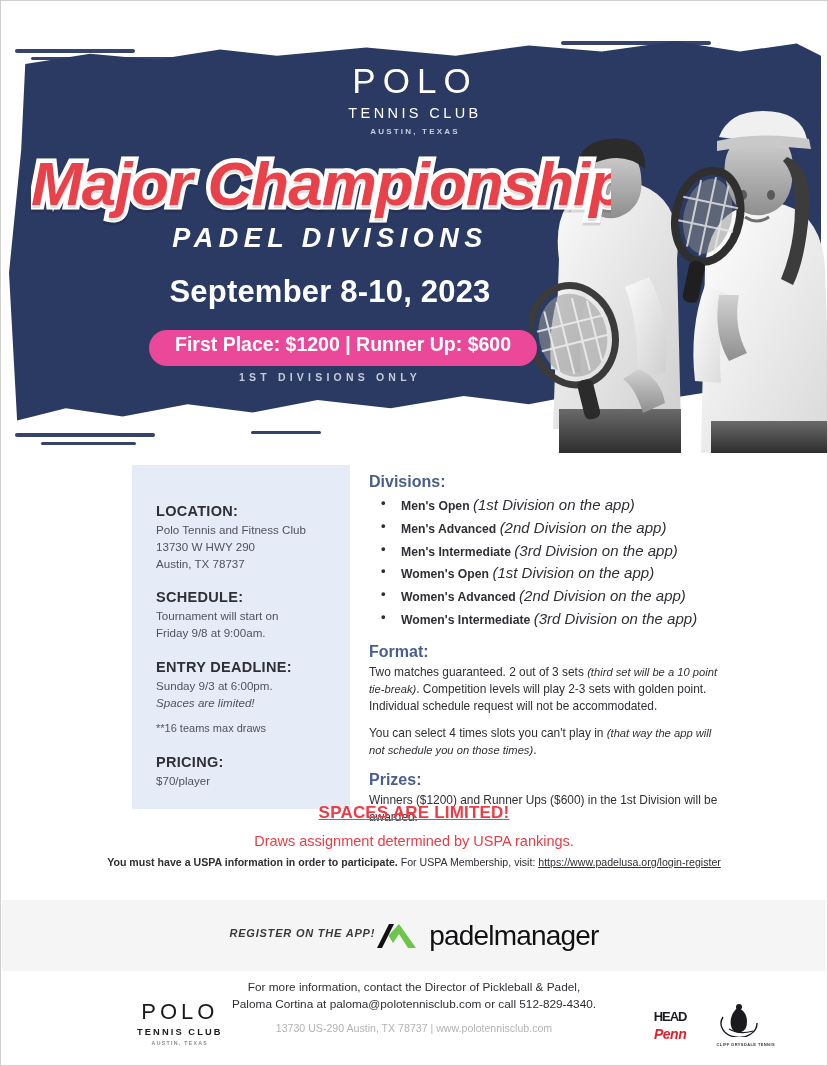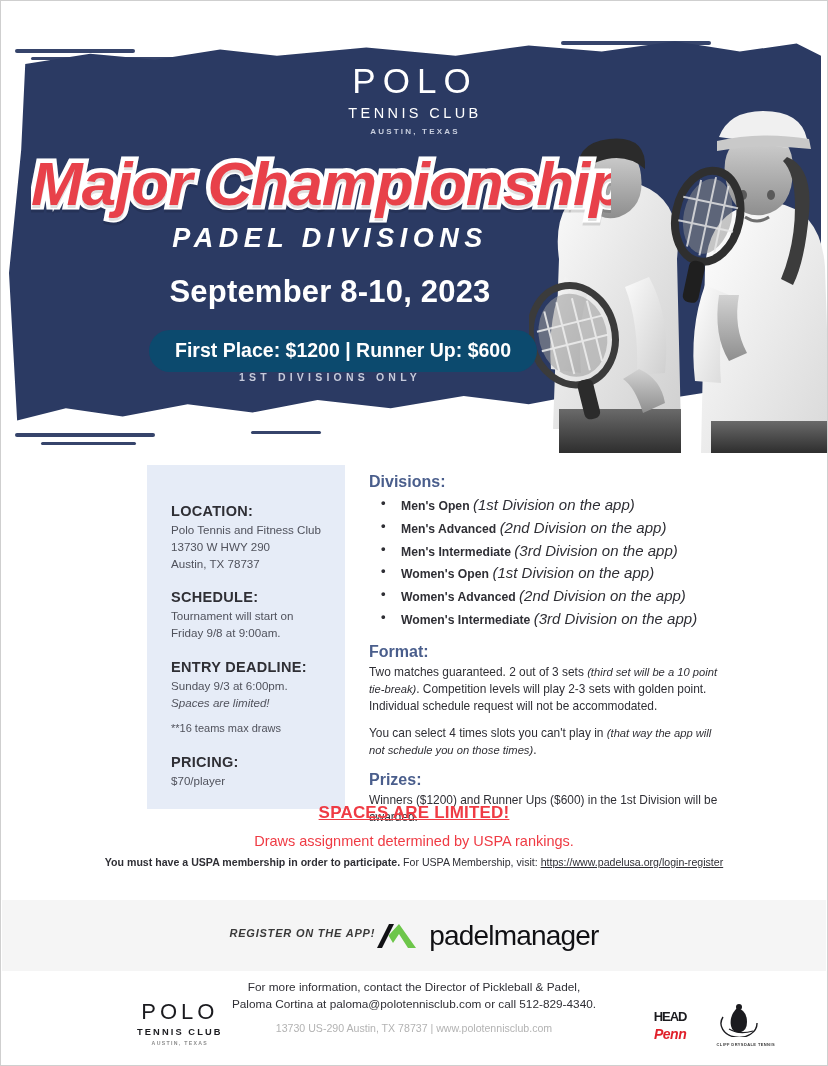--- a/index.html
+++ b/index.html
@@ -92,38 +92,37 @@
     padding-right: 170px;
   }
   #date-line {
     position: absolute; left: 0; right: 0; top: 273px; z-index: 7;
     text-align: center; color: #ffffff;
     font-size: 31px; font-weight: 700; letter-spacing: .2px;
     padding-right: 170px;
   }
   #prize-pill {
     position: absolute; top: 329px; left: 148px; z-index: 7;
-    background: #0c4a6e; color: #ffffff;
+    background: #ec4899; color: #ffffff;
     font-size: 19.5px; font-weight: 700;
-    padding: 9px 26px 10px; border-radius: 22px;
+    padding: 3px 26px 10px; border-radius: 22px;
     white-space: nowrap;
   }
   #div-only {
     position: absolute; left: 0; right: 0; top: 370px; z-index: 7;
     text-align: center; color: #c6cbdb;
     font-size: 10.5px; font-weight: 700; letter-spacing: 4.2px;
     padding-right: 170px;
   }
 
   #info-box {
     position: absolute; left: 131px; top: 464px;
-    width: 198px; min-height: 310px;
+    width: 218px; min-height: 310px;
     background: #e6ecf7;
     padding: 38px 22px 20px 24px;
-    margin-left: 15px;
   }
   #info-box h3 {
     color: #2f2f35; font-size: 14.5px; font-weight: 700;
     letter-spacing: .3px; margin-bottom: 3px;
   }
   #info-box p { color: #50525c; font-size: 11.6px; line-height: 1.45; }
   #info-box .grp { margin-bottom: 17px; }
   #info-box .ital { font-style: italic; }
   #info-box .small { font-size: 11px; margin-top: 9px; }
 
@@ -391,21 +390,21 @@
       <div class="para">Winners ($1200) and Runner Ups ($600) in the 1st Division will be awarded.</div>
     </div>
   </div>
 
   <div id="limited">
     <div class="l1">SPACES ARE LIMITED!</div>
     <div class="l2">Draws assignment determined by USPA rankings.</div>
   </div>
 
   <div id="uspa-line">
-    <b>You must have a USPA membership in order to participate.</b><span> For USPA Membership, visit: </span><a href="#">https://www.padelusa.org/login-register</a>
+    <b>You must have a USPA information in order to participate.</b><span> For USPA Membership, visit: </span><a href="#">https://www.padelusa.org/login-register</a>
   </div>
 
   <div id="register-band">
     <div class="reg-txt">REGISTER ON THE APP!</div>
     <div id="pm-logo">
       <svg width="44" height="30" viewBox="0 0 44 30" xmlns="http://www.w3.org/2000/svg">
         <path d="M2 27 L14 3 L19 3 L7 27 Z" fill="#111114"></path>
         <path d="M24 3 L41 27 L33 27 L24 13 L18 22 L13.5 14.5 Z" fill="#6dc64a"></path>
       </svg>
       <span class="pm-word">padelmanager</span>

